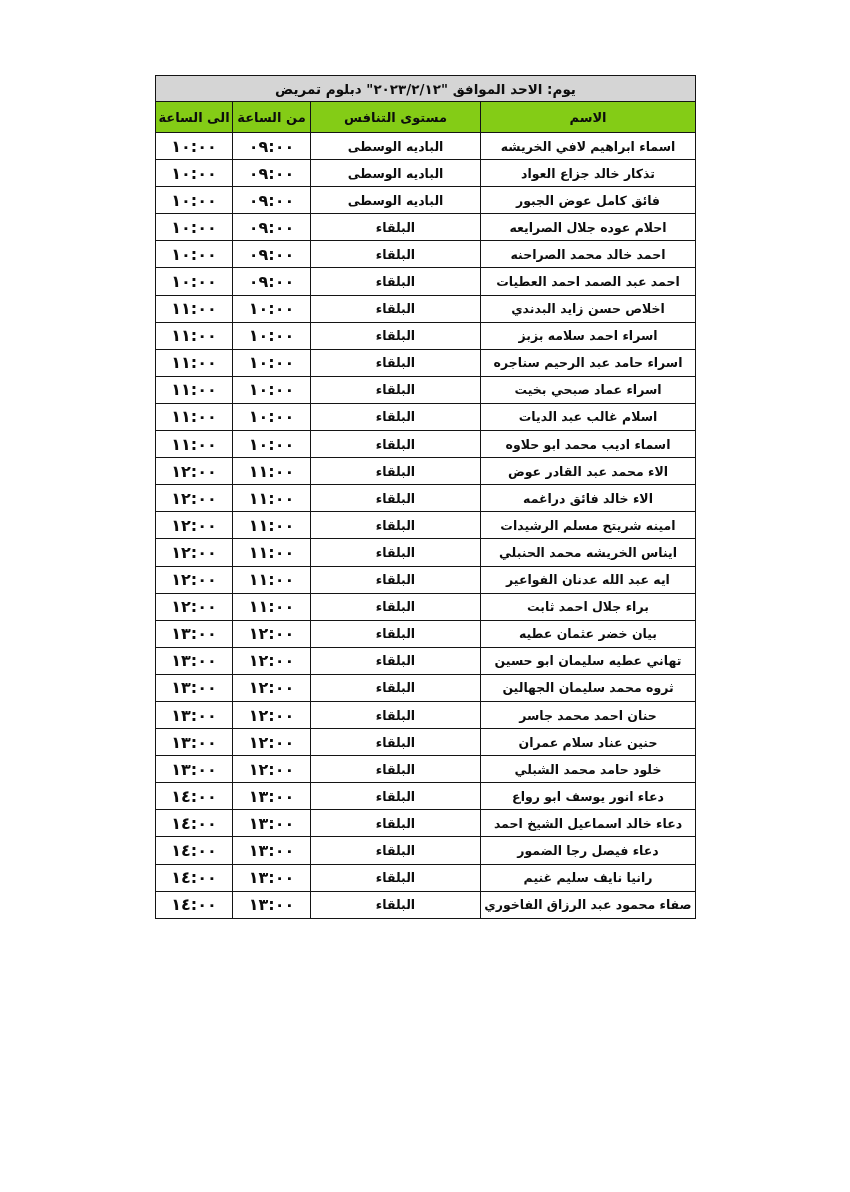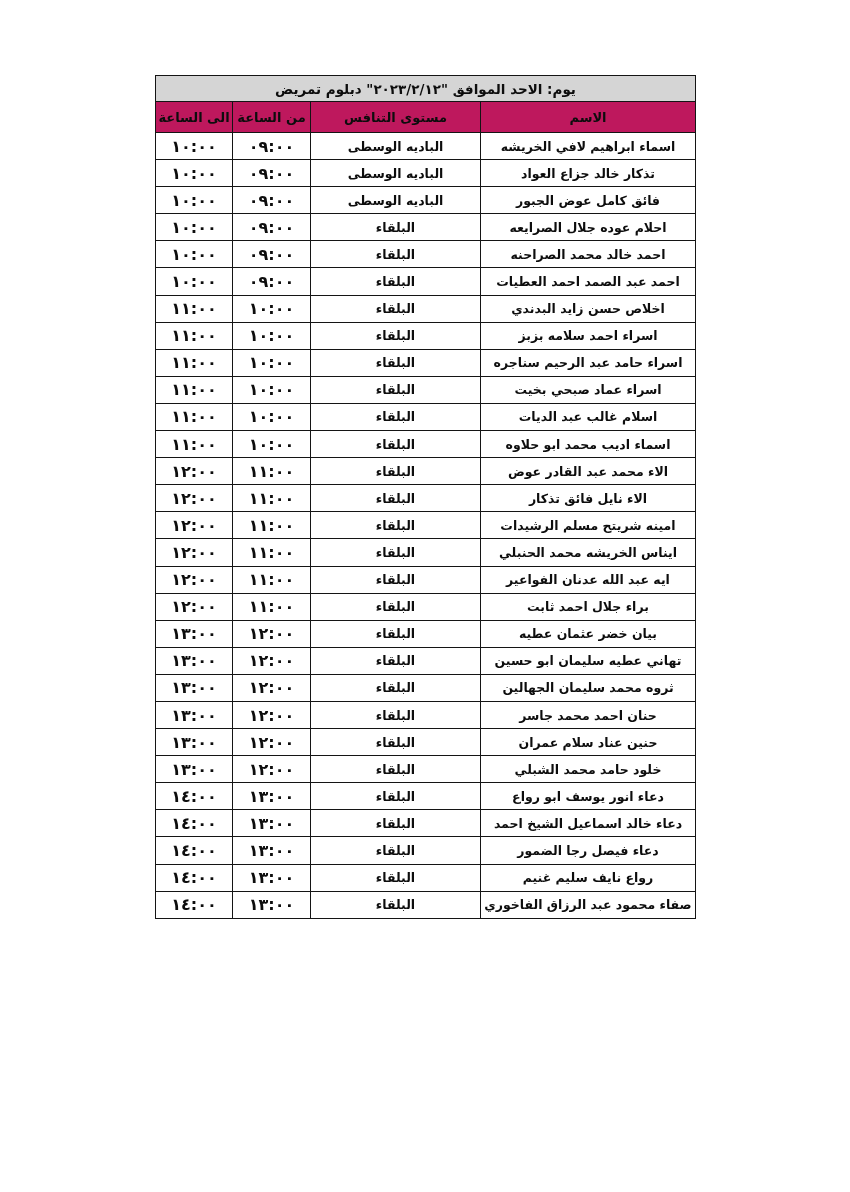--- a/index.html
+++ b/index.html
@@ -31,21 +31,21 @@
     white-space:nowrap;
   }
   td.title-cell {
     height:26px;
     background:#d5d5d5;
     font-size:13.5px;
     border-bottom-width:2px;
   }
   th.col-head {
     height:31px;
-    background:#be185d;
+    background:#84cc16;
     font-size:13px;
     border-bottom-width:2px;
   }
   tbody td {
     height:27.1px;
     font-size:12.5px;
     background:#ffffff;
   }
   td.time { font-size:16px; letter-spacing:1px; }
 </style>
@@ -144,21 +144,21 @@
           <td class="time">١٠:٠٠</td>
           <td class="time">١١:٠٠</td>
         </tr>
         <tr>
           <td>الاء محمد عبد القادر عوض</td>
           <td>البلقاء</td>
           <td class="time">١١:٠٠</td>
           <td class="time">١٢:٠٠</td>
         </tr>
         <tr>
-          <td>الاء نايل فائق تذكار</td>
+          <td>الاء خالد فائق دراغمه</td>
           <td>البلقاء</td>
           <td class="time">١١:٠٠</td>
           <td class="time">١٢:٠٠</td>
         </tr>
         <tr>
           <td>امينه شريتح مسلم الرشيدات</td>
           <td>البلقاء</td>
           <td class="time">١١:٠٠</td>
           <td class="time">١٢:٠٠</td>
         </tr>
@@ -228,21 +228,21 @@
           <td class="time">١٣:٠٠</td>
           <td class="time">١٤:٠٠</td>
         </tr>
         <tr>
           <td>دعاء فيصل رجا الضمور</td>
           <td>البلقاء</td>
           <td class="time">١٣:٠٠</td>
           <td class="time">١٤:٠٠</td>
         </tr>
         <tr>
-          <td>رواع نايف سليم غنيم</td>
+          <td>رانيا نايف سليم غنيم</td>
           <td>البلقاء</td>
           <td class="time">١٣:٠٠</td>
           <td class="time">١٤:٠٠</td>
         </tr>
         <tr>
           <td>صفاء محمود عبد الرزاق الفاخوري</td>
           <td>البلقاء</td>
           <td class="time">١٣:٠٠</td>
           <td class="time">١٤:٠٠</td>
         </tr>

